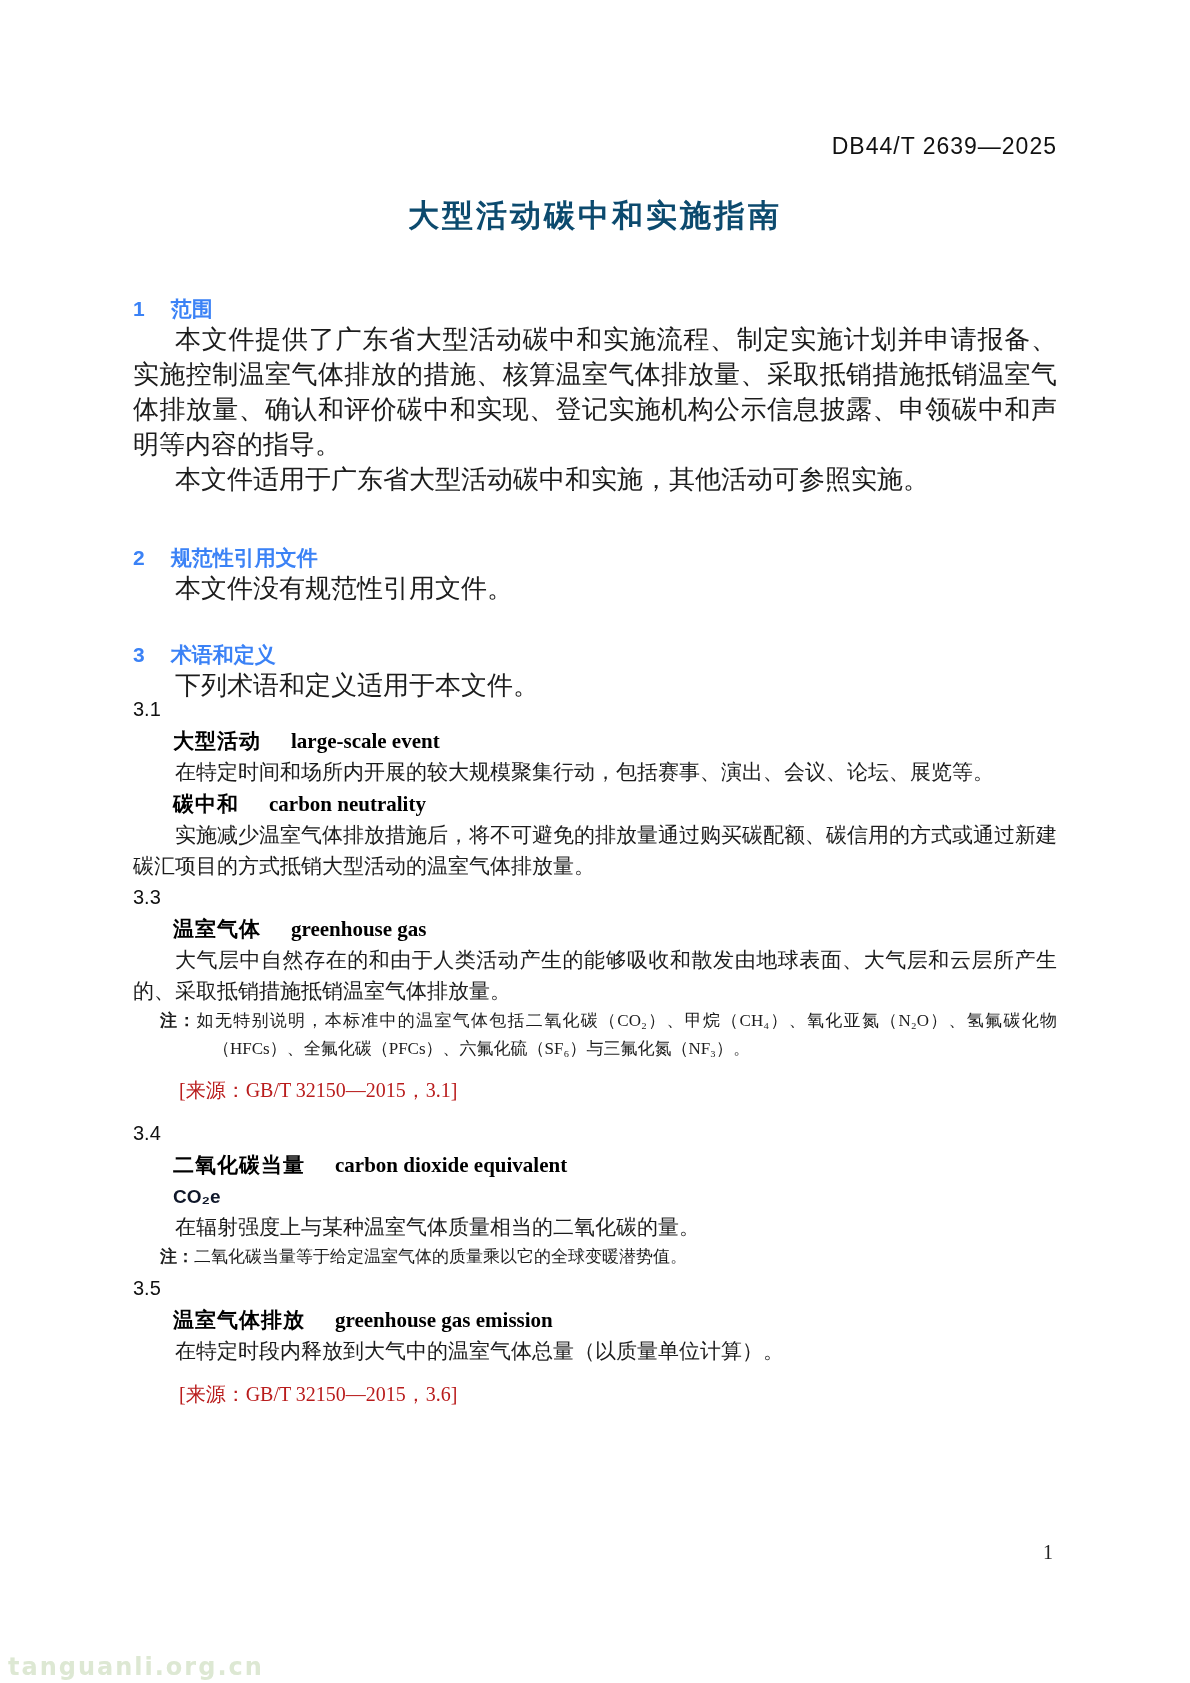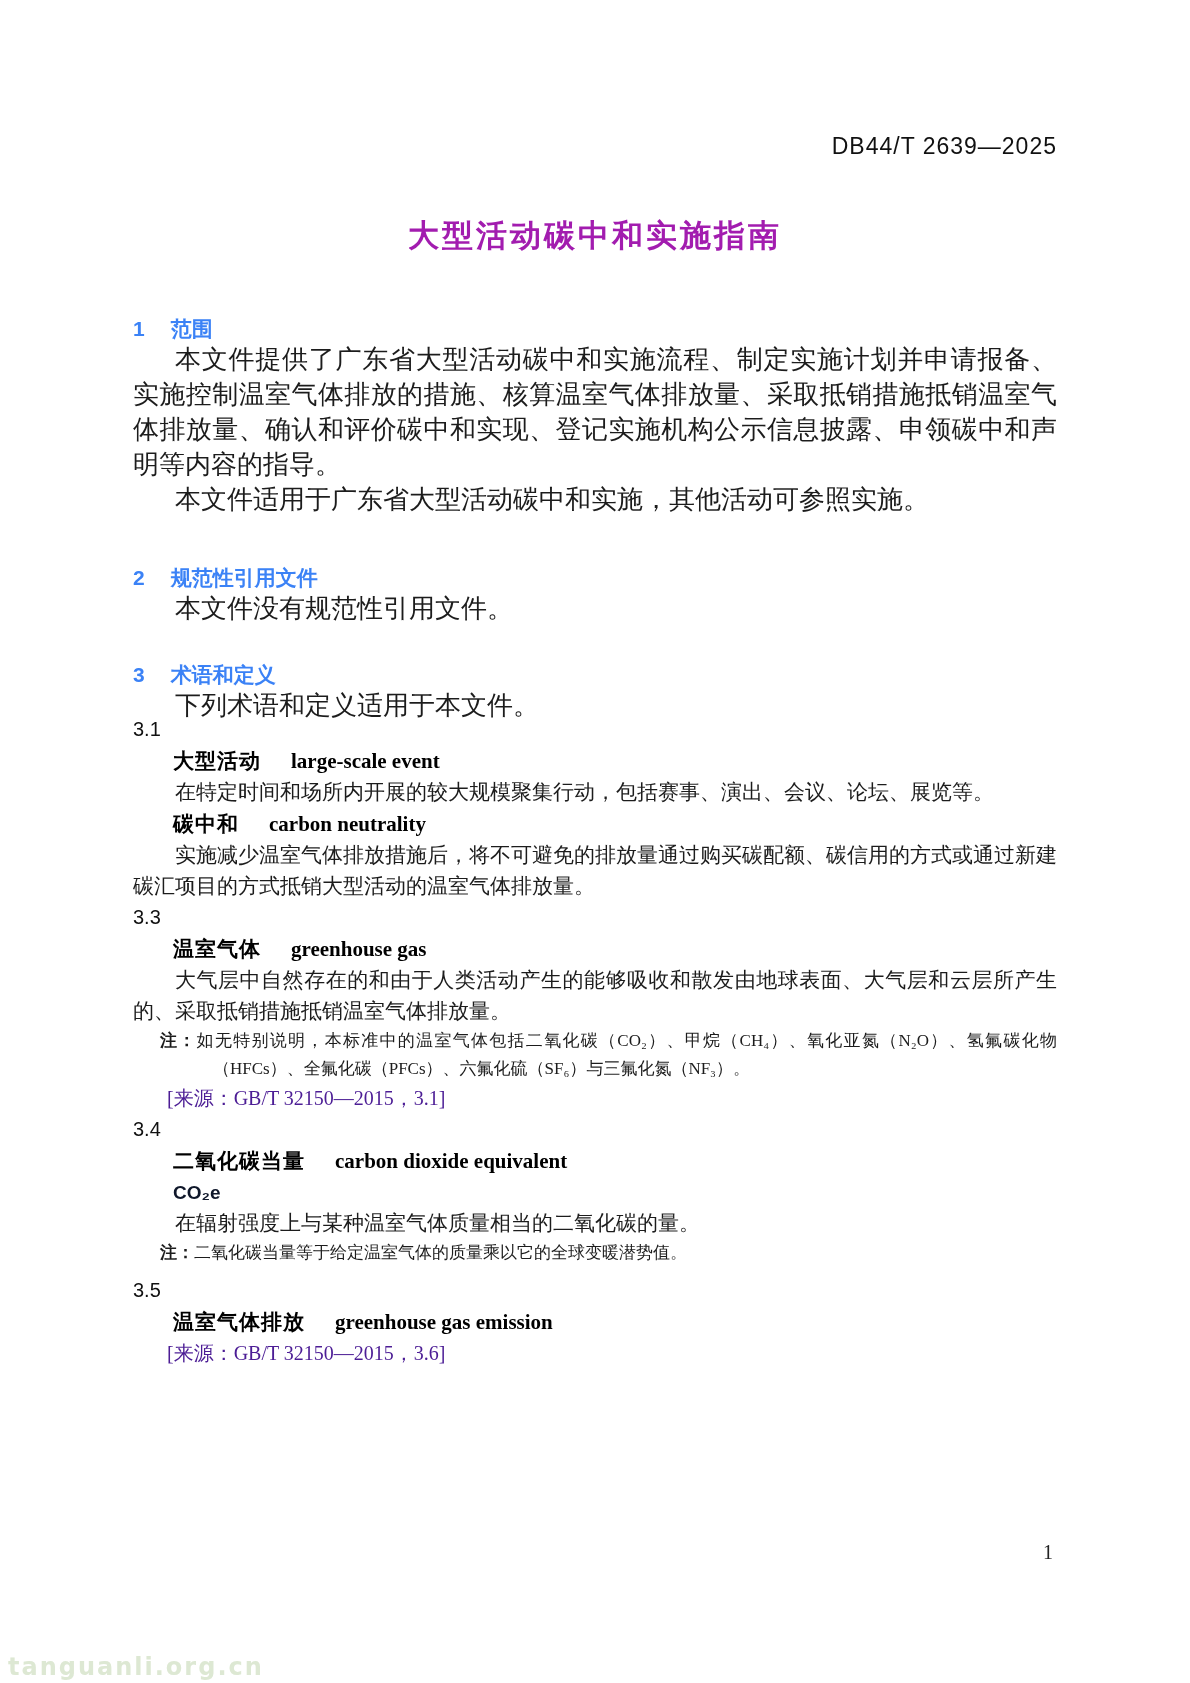--- a/index.html
+++ b/index.html
@@ -21,28 +21,28 @@
   .doc-number {
     padding-top: 133px;
     text-align: right;
     font-family: "Liberation Sans", "DejaVu Sans", sans-serif;
     font-size: 23px;
     line-height: 26px;
     letter-spacing: 1px;
     color: #111;
   }
   .doc-title {
-    margin-top: 56px;
+    margin-top: 36px;
     text-align: center;
     font-family: "Liberation Sans", "DejaVu Sans", sans-serif;
     font-weight: bold;
     font-size: 31px;
     line-height: 42px;
     letter-spacing: 3px;
-    color: #a21caf;
+    color: #0c4a6e;
   }
   .sec-heading {
     font-family: "Liberation Sans", "DejaVu Sans", sans-serif;
     font-weight: bold;
     font-size: 21px;
     line-height: 26px;
     color: #3b82f6;
   }
   .sec-heading .sec-num { display: inline-block; margin-right: 26px; font-weight: bold; }
   .sh-1 { margin-top: 59px; }
@@ -108,27 +108,27 @@
     font-size: 17px;
     line-height: 28px;
     text-align: justify;
     color: #1c1c1c;
   }
   p.term-note .note-label {
     font-family: "Liberation Sans", "DejaVu Sans", sans-serif;
     font-weight: bold;
   }
   p.term-source {
-    margin: 0;
+    margin: 12px;
     font-size: 20px;
     line-height: 31px;
     text-indent: 34px;
-    color: #4c1d95;
-  }
-  .mt-35 { margin-top: 8px; }
+    color: #b91c1c;
+  }
+  .mt-35 { margin-top: 2px; }
   .page-number {
     position: absolute;
     top: 1540px;
     right: 137px;
     font-size: 20px;
     line-height: 24px;
     color: #222;
   }
   .watermark {
     position: absolute;
@@ -197,20 +197,21 @@
       <p class="term-symbol">CO₂e</p>
       <p class="term-def">在辐射强度上与某种温室气体质量相当的二氧化碳的量。</p>
       <p class="term-note">
         <span class="note-label">注：</span><span>二氧化碳当量等于给定温室气体的质量乘以它的全球变暖潜势值。</span>
       </p>
 
       <p class="term-no mt-35">3.5</p>
       <p class="term-head">
         <span class="zh">温室气体排放</span><span class="en">greenhouse gas emission</span>
       </p>
+      <p class="term-def">在特定时段内释放到大气中的温室气体总量（以质量单位计算）。</p>
       <p class="term-source">[来源：GB/T 32150—2015，3.6]</p>
 
     </div>
   </div>
 
   <div class="page-number">1</div>
   <div class="watermark">tanguanli.org.cn</div>
 </div>
 
 </body></html>

